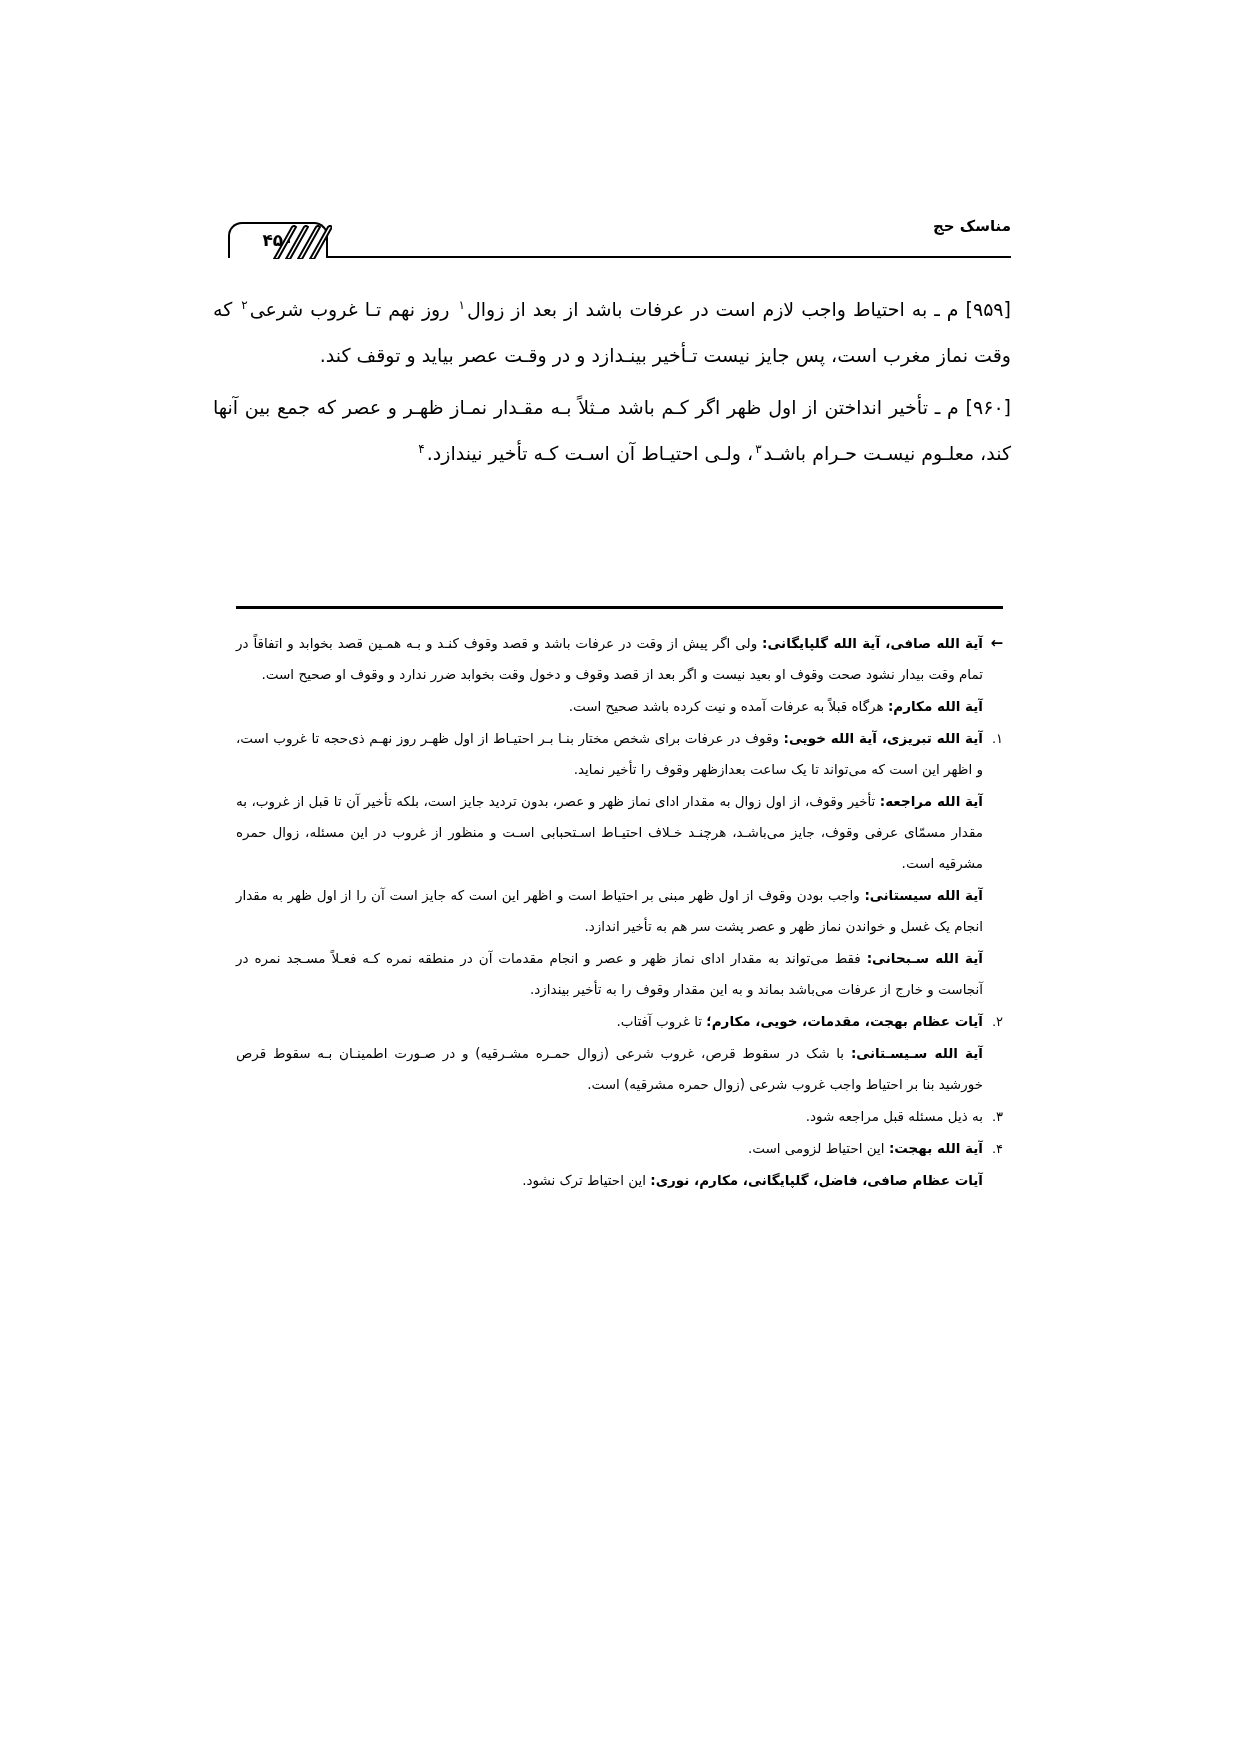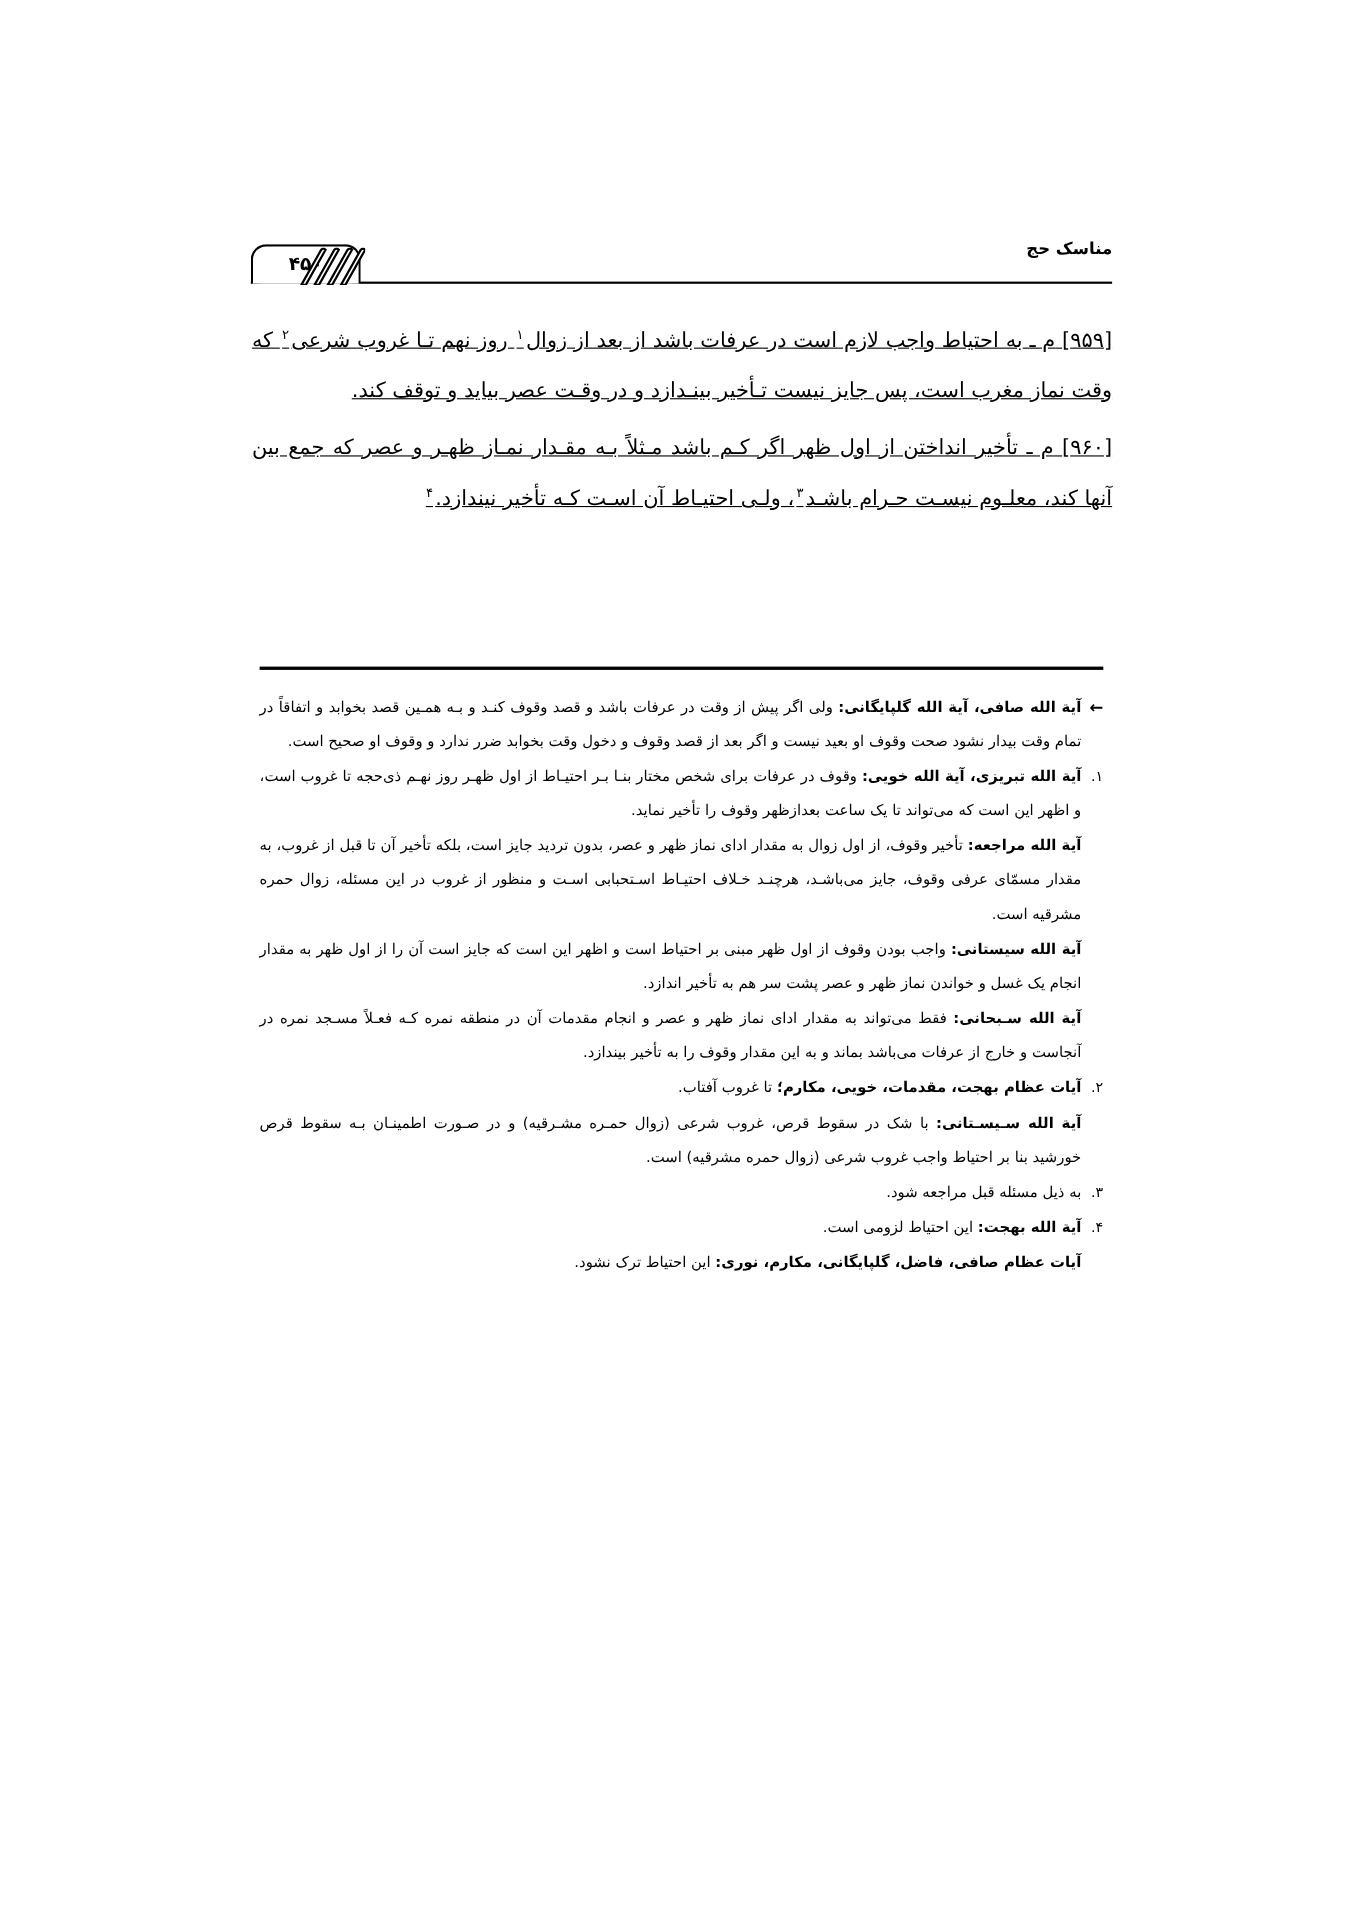--- a/index.html
+++ b/index.html
@@ -74,27 +74,26 @@
     right:-4px;
     bottom:0;
     width:66px;
     height:34px;
     z-index:3;
   }
   
   .body-text{
     position:absolute;
     right:228px;
-    left:229px;
+    left:213px;
     top:286px;
     font-size:19px;
     line-height:46px;
     text-align:justify;
     text-justify:inter-word;
-    text-decoration:underline;
   }
   .body-text p{
     margin:0 0 6px 0;
     text-align:justify;
   }
   .body-text p:last-child{margin-bottom:0;}
   sup{
     font-size:12px;
     vertical-align:super;
     line-height:0;
@@ -188,20 +187,24 @@
   <div class="fn-rule"></div>
 
   <div class="footnotes">
 
     <p class="fn indent">
       <span class="fn-arrow">←</span>
       <b class="auth">آیة الله صافی، آیة الله گلپایگانی:</b>
       <span>ولی اگر پیش از وقت در عرفات باشد و قصد وقوف کنـد و بـه همـین قصد بخوابد و اتفاقاً در تمام وقت بیدار نشود صحت وقوف او بعید نیست و اگر بعد از قصد وقوف و دخول وقت بخوابد ضرر ندارد و وقوف او صحیح است.</span>
     </p>
 
+    <p class="fn indent">
+      <b class="auth">آیة الله مکارم:</b>
+      <span>هرگاه قبلاً به عرفات آمده و نیت کرده باشد صحیح است.</span>
+    </p>
 
 
     <p class="fn indent">
       <span class="fn-marker">۱.</span>
       <b class="auth">آیة الله تبریزی، آیة الله خویی:</b>
       <span>وقوف در عرفات برای شخص مختار بنـا بـر احتیـاط از اول ظهـر روز نهـم ذی‌حجه تا غروب است، و اظهر این است که می‌تواند تا یک ساعت بعدازظهر وقوف را تأخیر نماید.</span>
     </p>
 
 
     <p class="fn indent">

